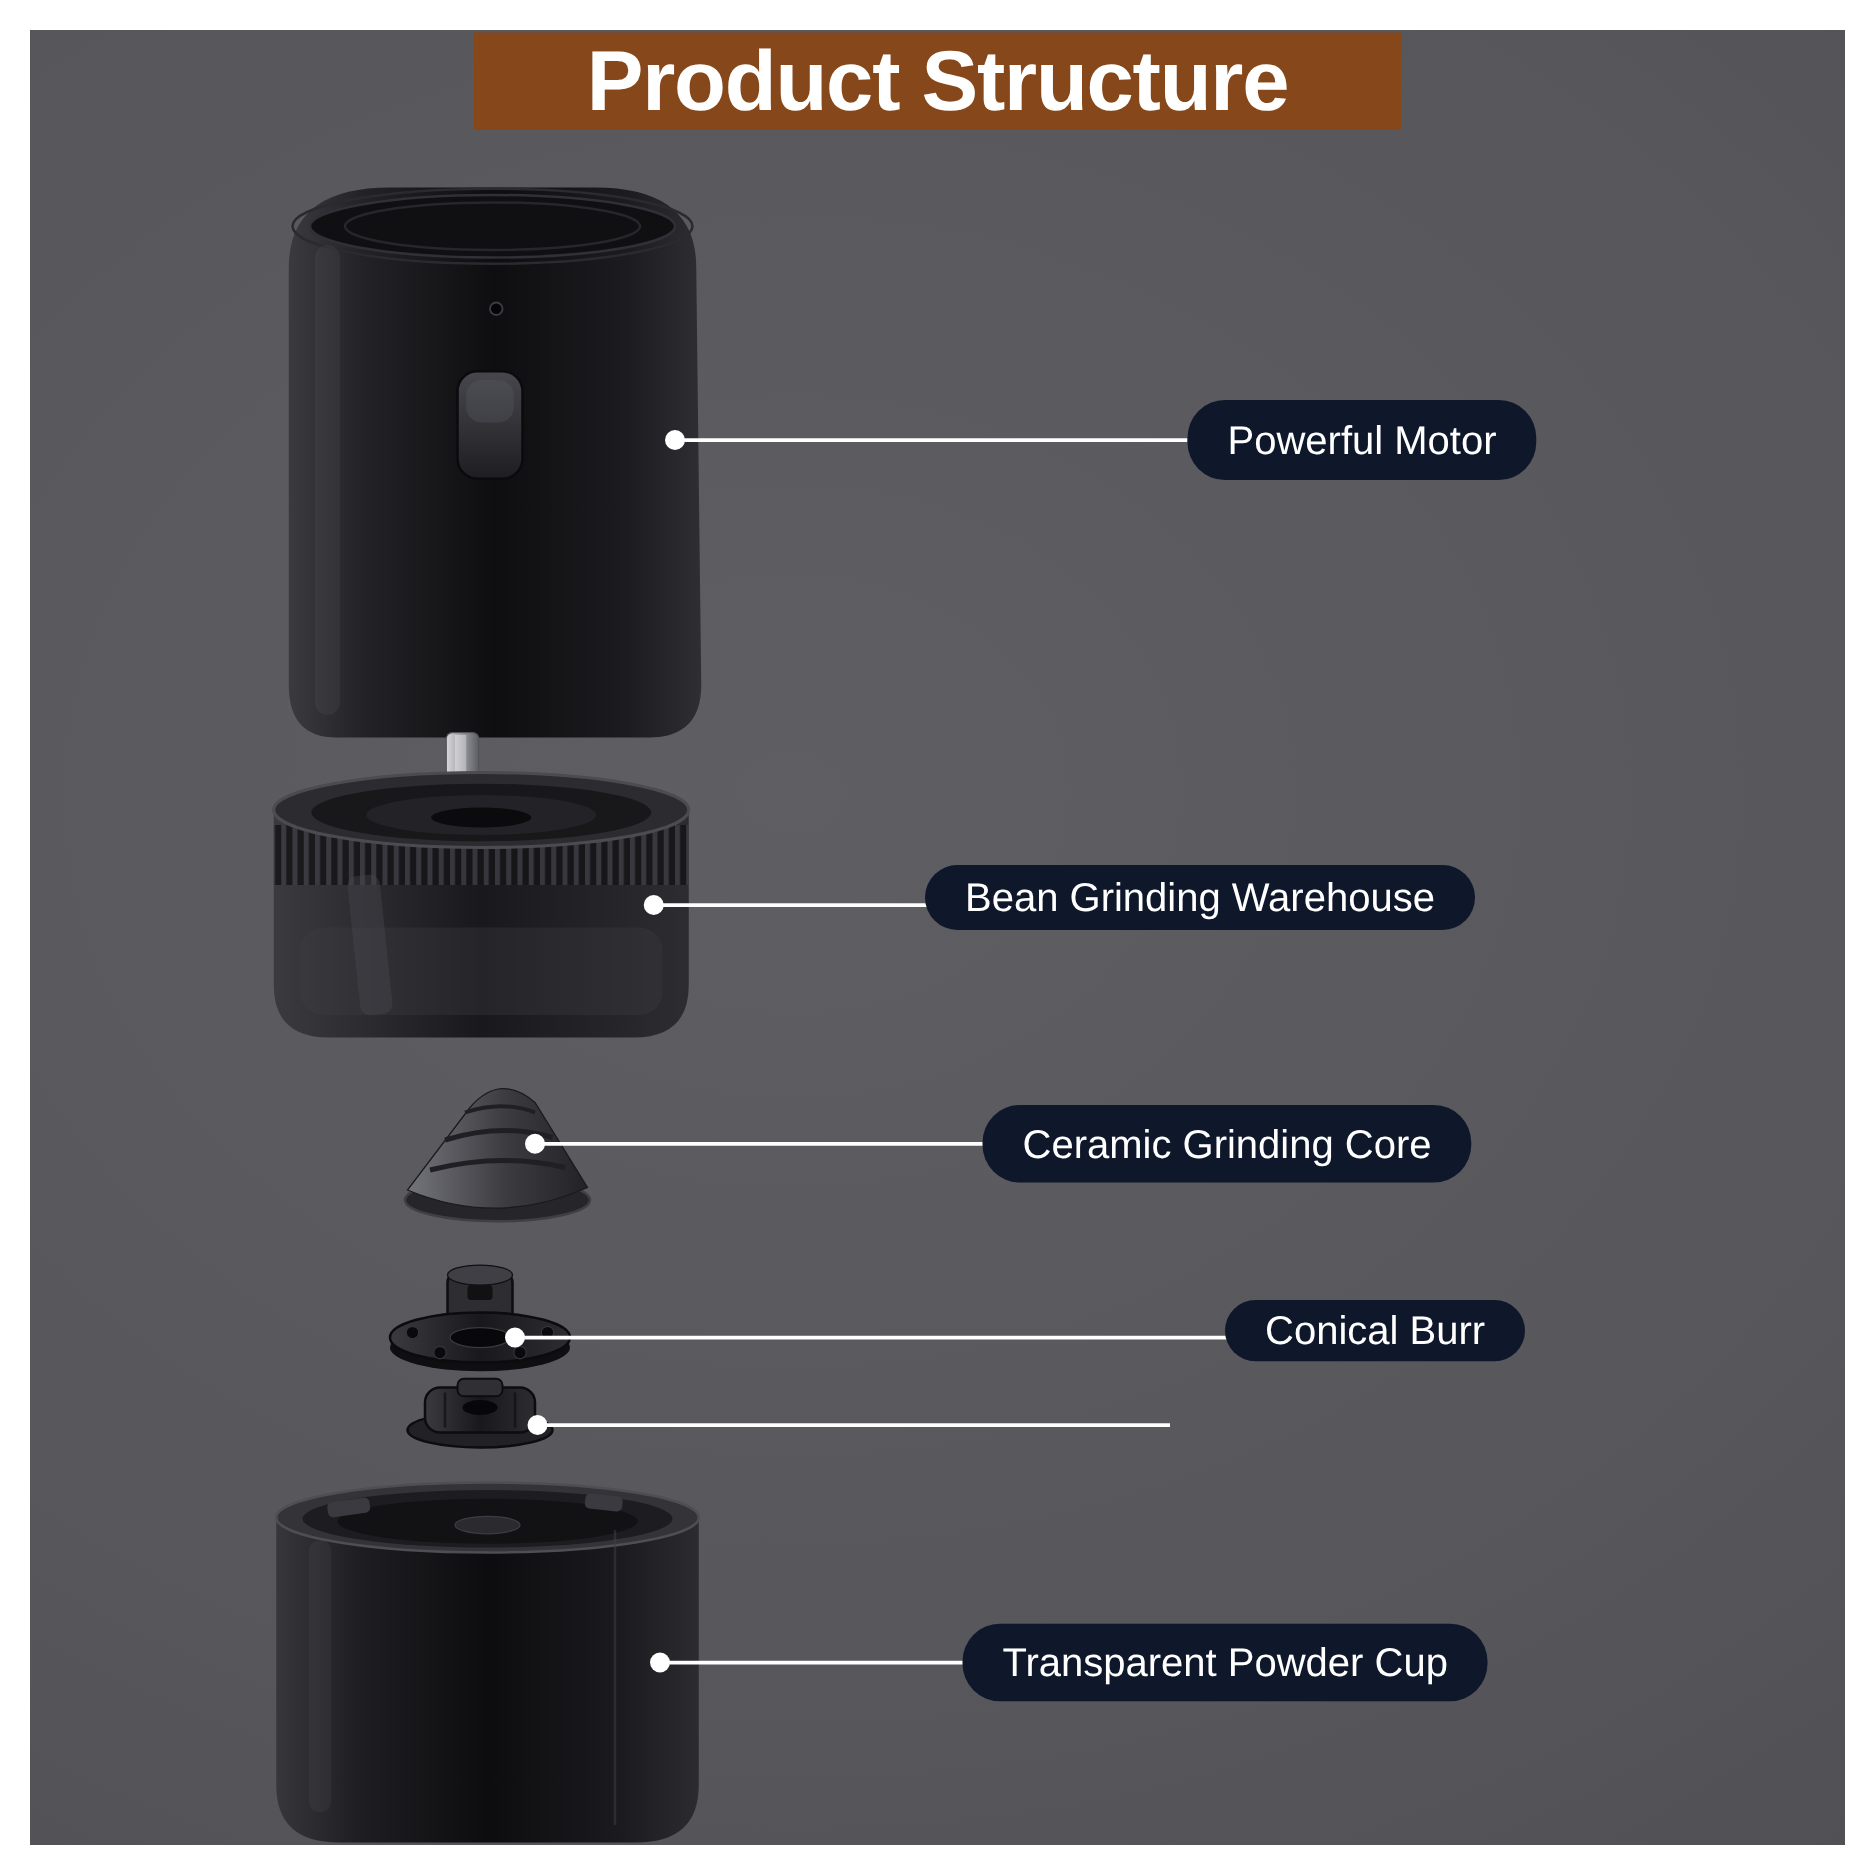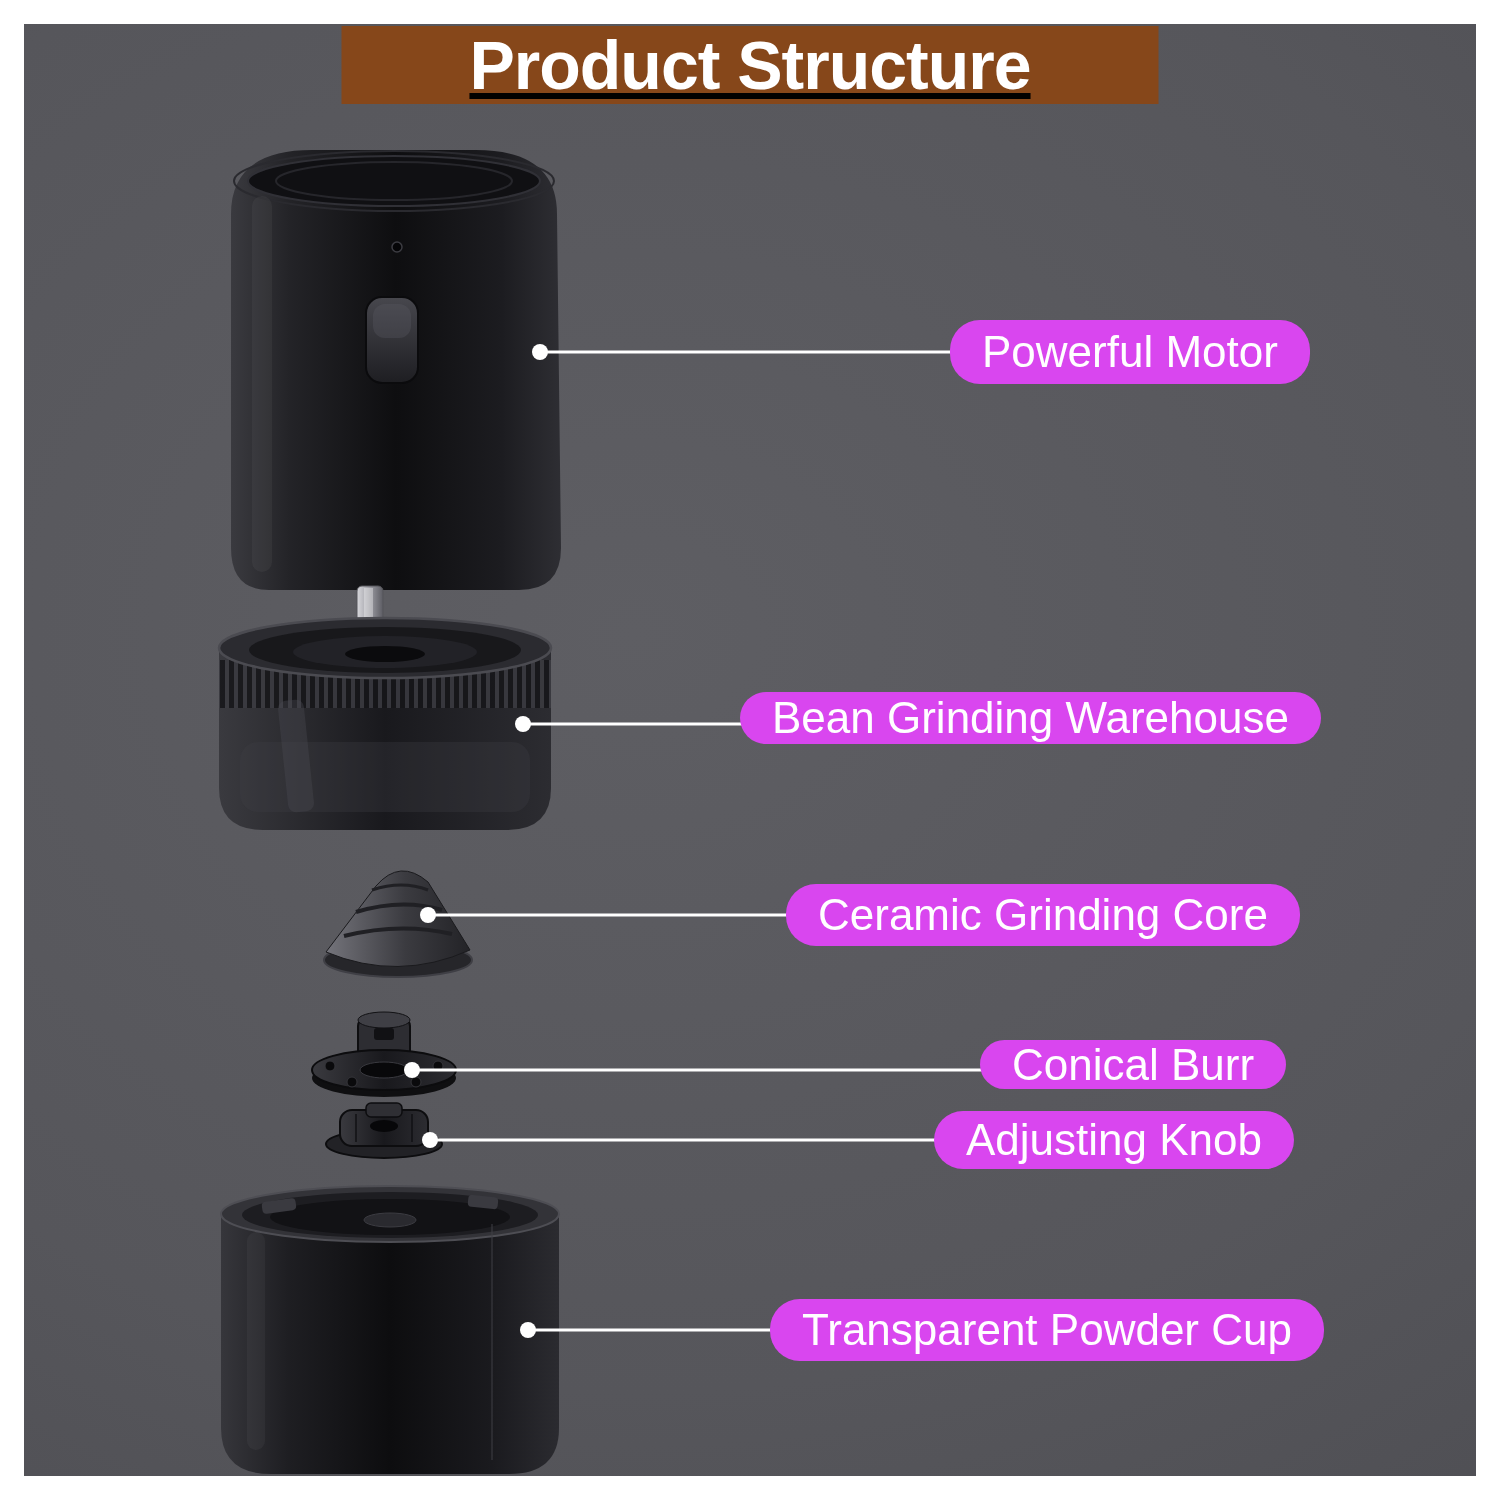--- a/index.html
+++ b/index.html
@@ -18,54 +18,53 @@
   .canvas {
     position: absolute;
     inset: 24px;
     background: radial-gradient(120% 95% at 42% 42%, #5e5e63 0%, #56565b 55%, #4a4a4f 100%);
   }
   .banner {
     position: absolute;
     top: 26px;
     left: 50%;
     transform: translateX(-50%);
-    width: 817px;
+    width: 742px;
     height: 78px;
     background: #86471a;
     display: flex;
     align-items: center;
     justify-content: center;
     z-index: 3;
-    text-decoration: underline;
   }
   .banner span {
     color: #ffffff;
     font-size: 68px;
     font-weight: bold;
     letter-spacing: -1px;
     white-space: nowrap;
   }
   .product-svg {
     position: absolute;
     left: 0;
     top: 0;
     width: 1500px;
     height: 1500px;
     z-index: 2;
   }
   .callout {
     position: absolute;
     z-index: 3;
-    background: #d946ef;
+    background: #0f172a;
     color: #ffffff;
     border-radius: 30px;
     display: flex;
     align-items: center;
     padding: 14px 32px;
-    font-size: 44px;
+    font-size: 32px;
     white-space: nowrap;
   }
 </style>
 </head>
 <body>
 
 <div class="page">
   <div class="canvas"></div>
 
   <div class="banner">
@@ -201,16 +200,15 @@
   </svg>
 
   <div class="callout" style="left:950px; top:320px; height:64px;">Powerful Motor</div>
 
   <div class="callout" style="left:740px; top:692px; height:52px;">Bean Grinding Warehouse</div>
 
   <div class="callout" style="left:786px; top:884px; height:62px;">Ceramic Grinding Core</div>
 
   <div class="callout" style="left:980px; top:1040px; height:49px;">Conical Burr</div>
 
-  <div class="callout" style="left:934px; top:1111px; height:58px;">Adjusting Knob</div>
 
   <div class="callout" style="left:770px; top:1299px; height:62px;">Transparent Powder Cup</div>
 </div>
 
 </body></html>

